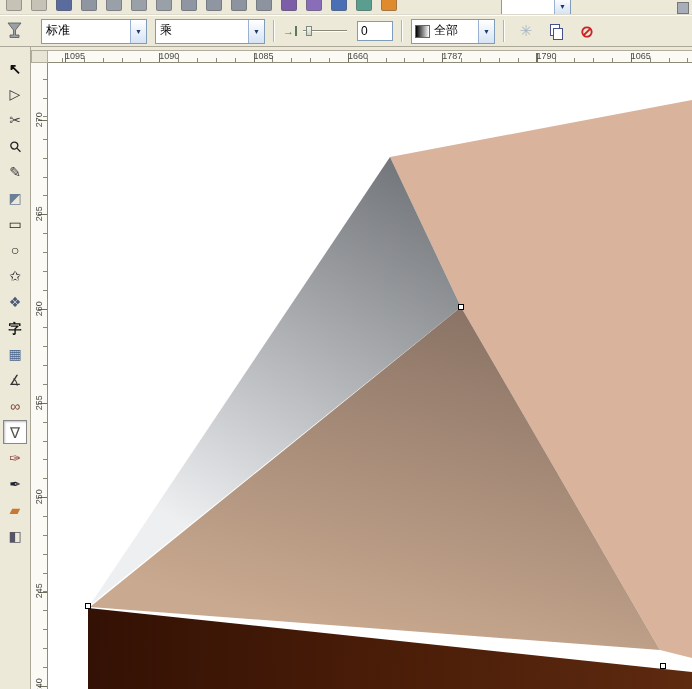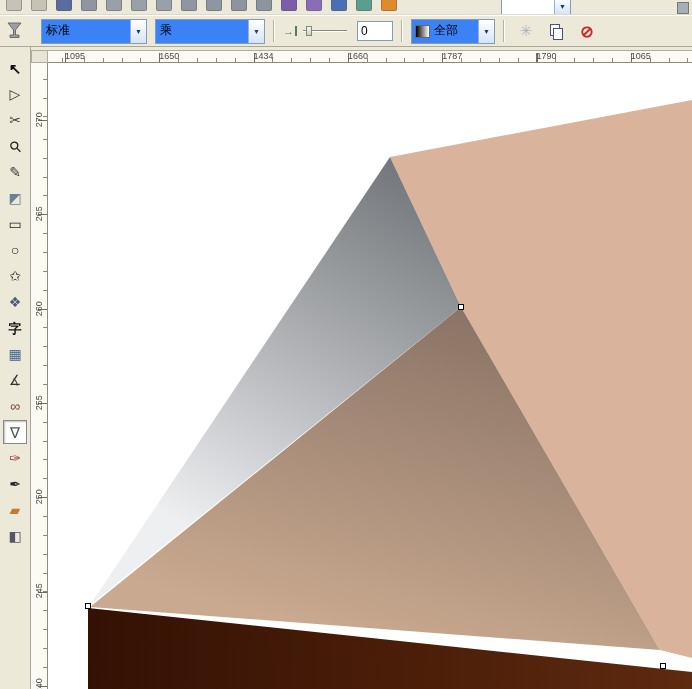--- a/index.html
+++ b/index.html
@@ -36,21 +36,21 @@
     background:#a8aeb8; border:1px solid #777; }
 
   
   .property-bar {
     position:absolute; left:0; top:15px; width:692px; height:32px;
     background:#ece9d8; border-top:1px solid #ffffff; border-bottom:1px solid #aca899;
     display:flex; align-items:center; padding-left:6px;
   }
   .pb-tool-icon { width:17px; height:18px; margin-right:18px; flex:none; }
   .xp-combo {
-    display:flex; align-items:stretch; height:25px; background:#3b82f6;
+    display:flex; align-items:stretch; height:25px; background:#ffffff;
     border:1px solid #7f9db9; font-size:12px; flex:none;justify-content:space-between;
   }
   .xp-combo .val { flex:1; padding:2px 4px; white-space:nowrap; overflow:hidden; color:#000; }
   .xp-combo .btn {
     width:16px; display:flex; align-items:center; justify-content:center;
     font-size:7px; color:#1c3a6e; background:linear-gradient(#ffffff,#d6e3f5);
     border-left:1px solid #9ab1d4;
   }
   .w1 { width:106px; }
   .w2 { width:110px; margin-left:8px; }
@@ -224,22 +224,22 @@
   <span class="pb-icon copytr"></span>
   <span class="pb-icon notr">⊘</span>
 </div>
 
 <div class="ruler-corner"></div>
 
 <div class="h-ruler">
   <div class="h-labels">
 
   <span class="hlab">1095</span>
-      <span class="hlab">1650</span>
-      <span class="hlab">1434</span>
+      <span class="hlab">1090</span>
+      <span class="hlab">1085</span>
       <span class="hlab">1660</span>
       <span class="hlab">1787</span>
       <span class="hlab">1790</span>
       <span class="hlab">1065</span>
     </div>
 </div>
 
 <div class="v-ruler">
   <div class="v-labels">
 

